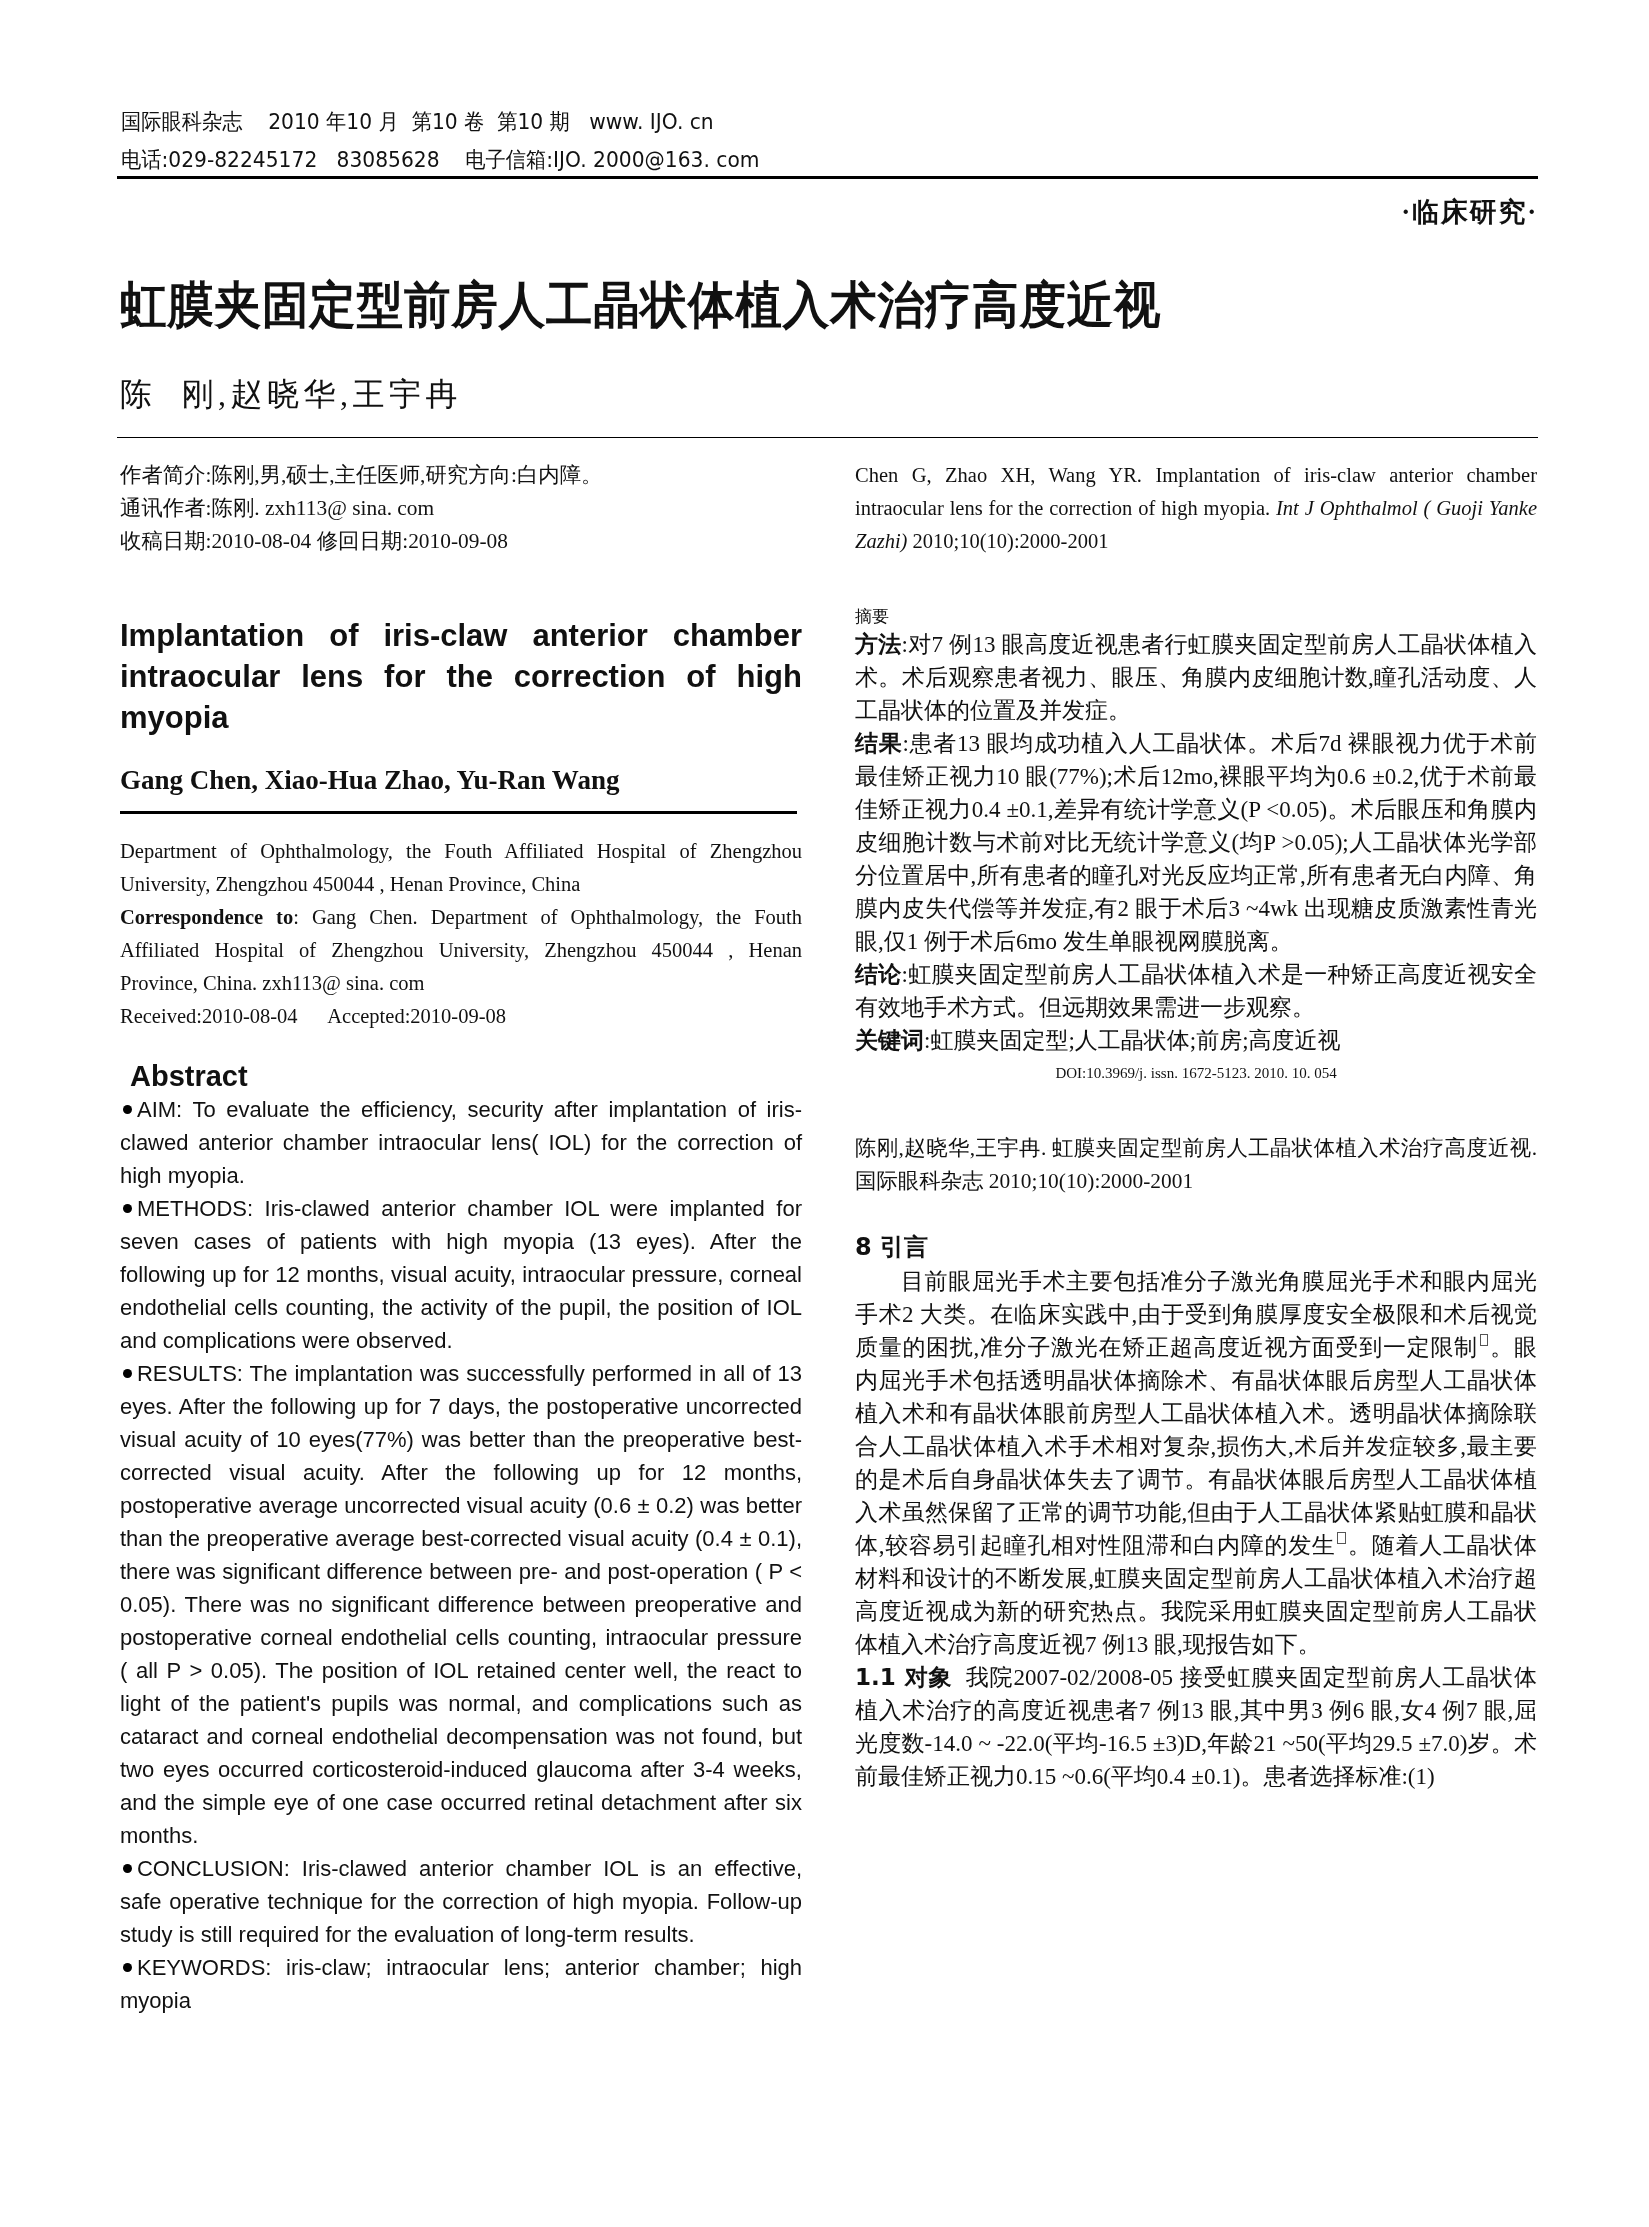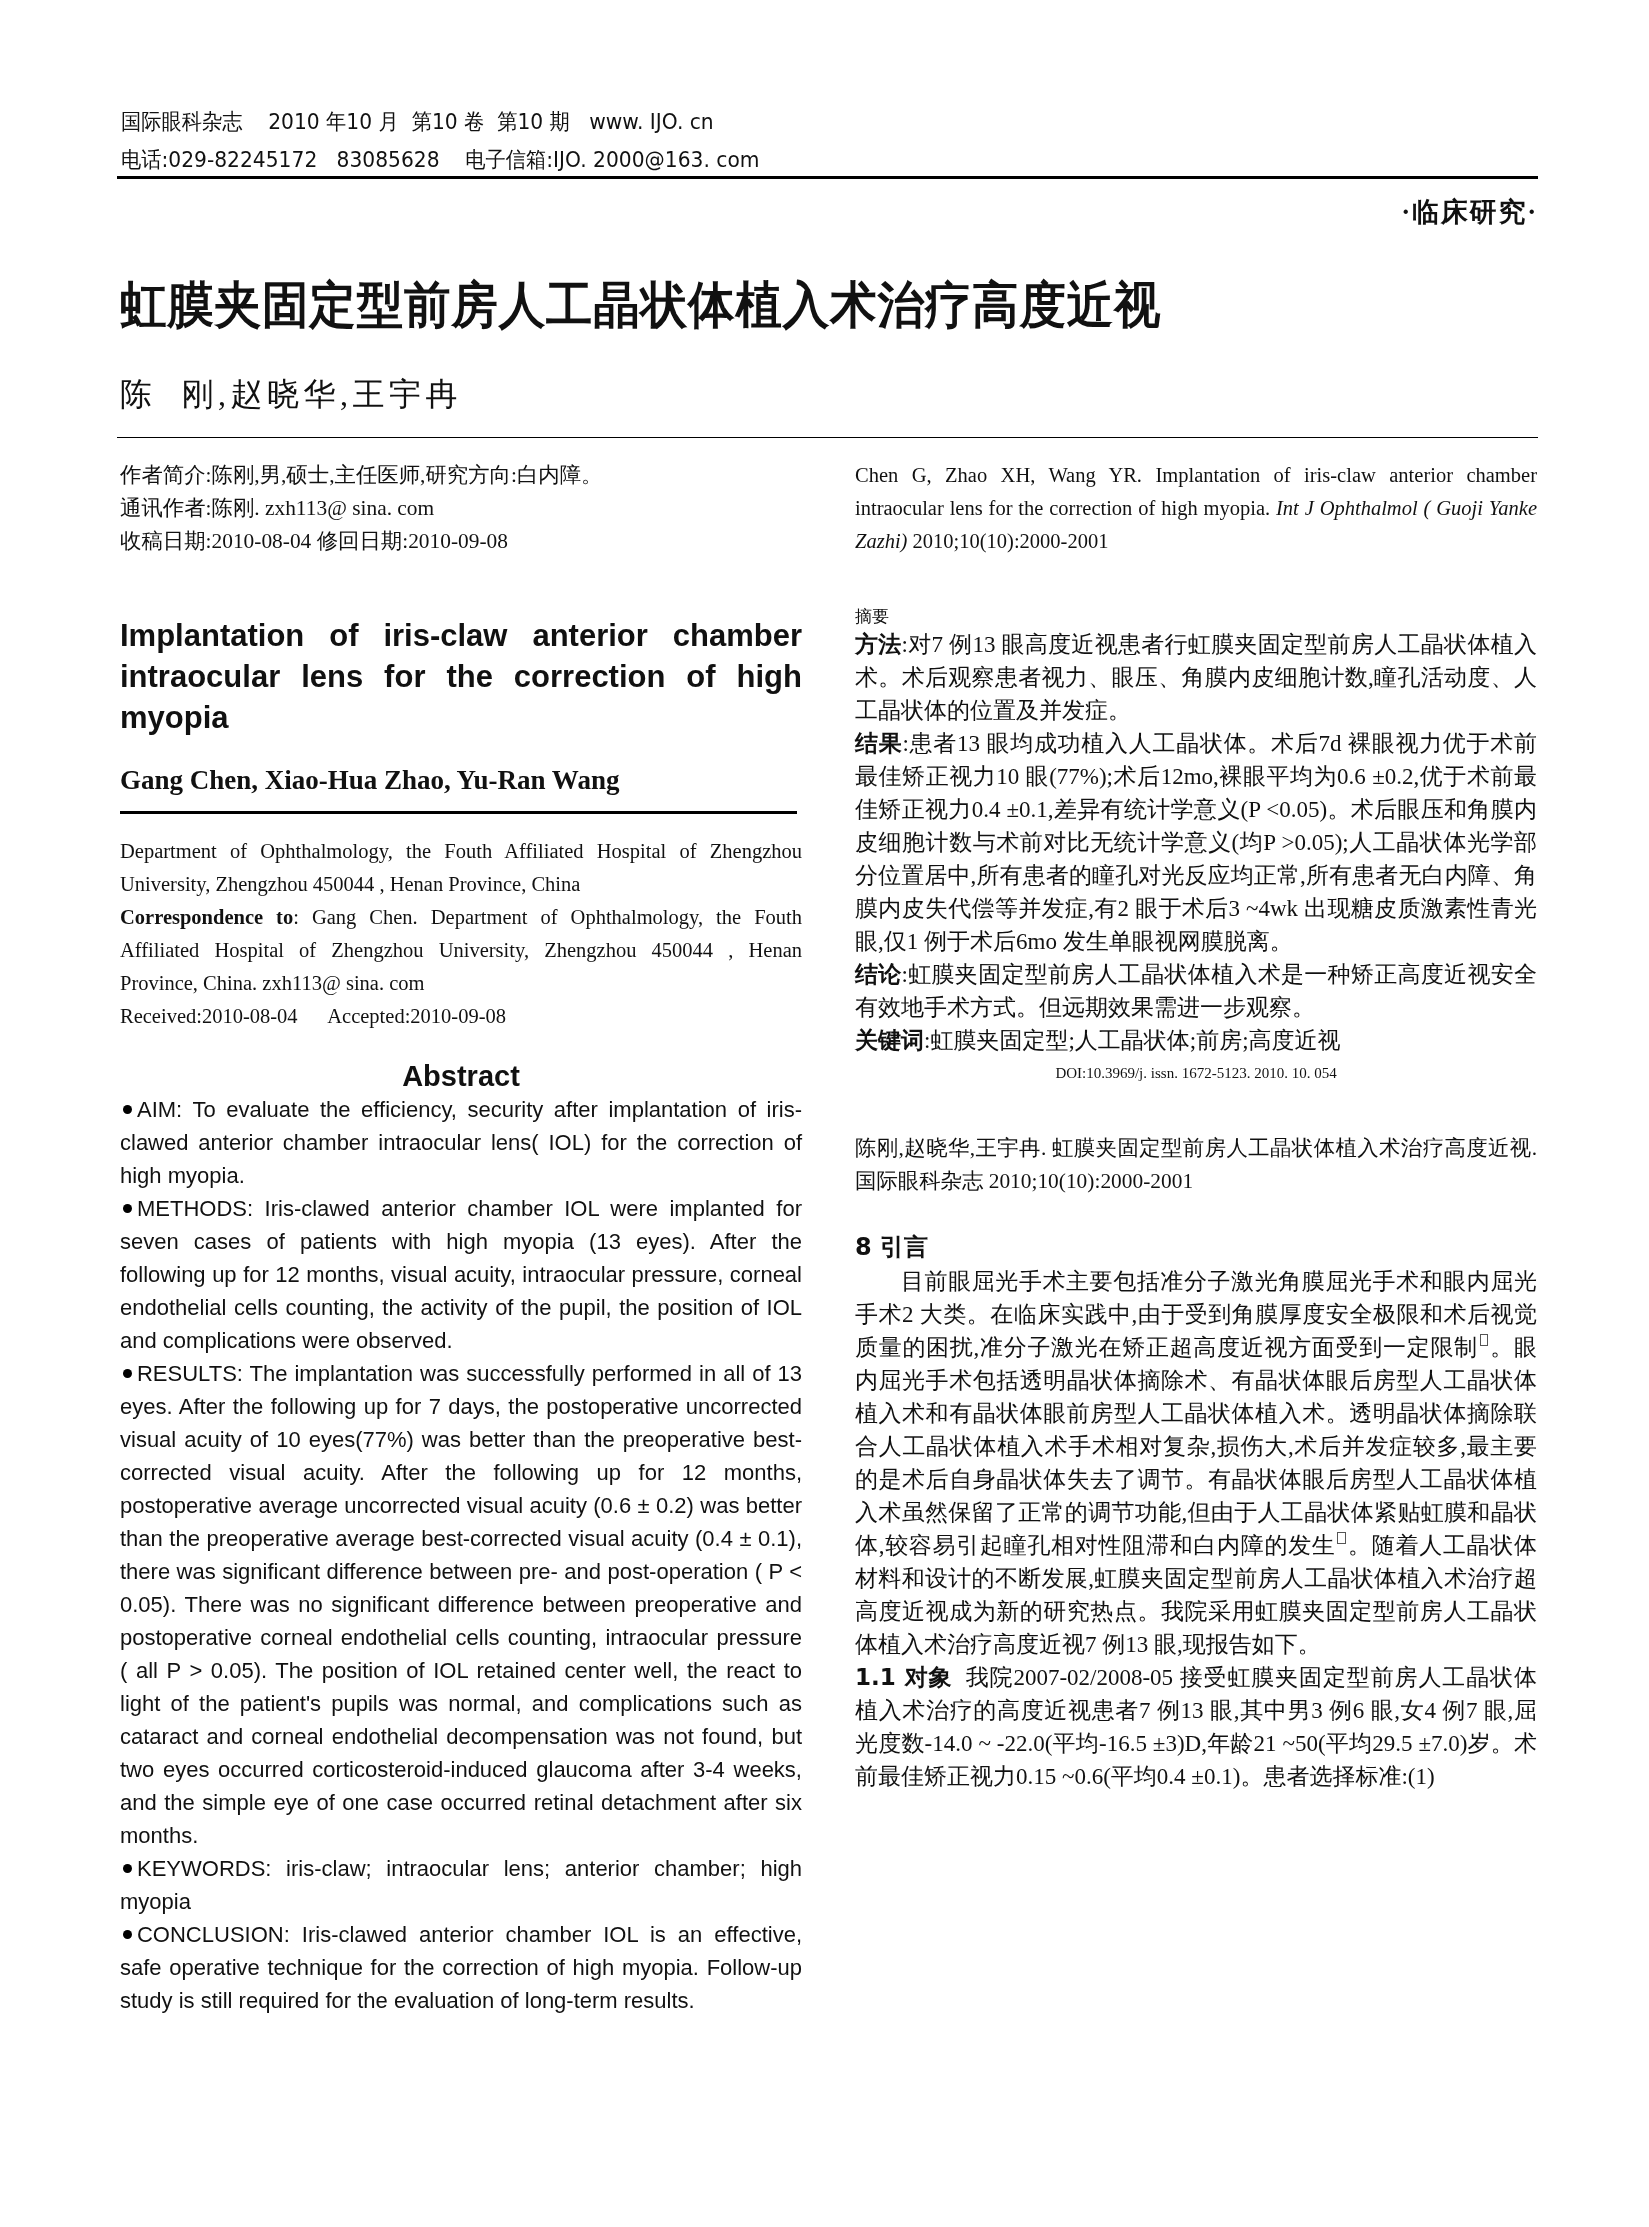--- a/index.html
+++ b/index.html
@@ -21,21 +21,21 @@
   .col-right { position:absolute; left:855px; top:459px; width:682px; }
 
   .meta-cn p { margin:0; font-size:21.4px; line-height:33px; }
   .en-title { margin:57px 0 0 0; font-size:31px; line-height:41px; font-weight:bold; text-align:justify; text-align-last:left; }
   .en-authors { margin:27px 0 0 0; font-size:27px; font-weight:bold; }
   .rule-short { margin:15px 0 0 0; width:677px; height:2.7px; background:#000; }
   .affil { margin:21.4px 0 0 0; font-size:20.5px; line-height:33px; text-align:justify; }
   .affil b { font-weight:bold; }
   .dates-en { font-size:20.5px; line-height:33px; white-space:pre; }
 
-  .abs-head { margin:27px 0 0 0; font-size:29px; font-weight:bold;text-align:center; }
+  .abs-head { margin:27px 0 0 10px; font-size:29px; font-weight:bold; }
   .abs-item { margin:0; font-size:22px; line-height:33px; text-align:justify; }
   .bullet { display:inline-block; width:9.8px; height:9.8px; border-radius:50%; background:#000; margin:0 4.5px 3.6px 2.7px; vertical-align:middle; }
 
   .cite-en { font-size:20.5px; line-height:33px; text-align:justify; }
   .cite-en i { font-style:italic; }
   .zy-head { margin:47px 0 0 0; font-size:17px; font-weight:normal; }
   .zy-p { margin:0; font-size:23px; line-height:33px; text-align:justify; }
   .zy-p b { font-weight:bold; }
   .doi { margin:0; font-size:15px; line-height:33px;text-align:center; }
   .cite-cn { margin:42px 0 0 0; font-size:21.4px; line-height:33px; text-align:justify; }
@@ -72,22 +72,22 @@
   <div class="affil serif">
     <span>Department of Ophthalmology, the Fouth Affiliated Hospital of Zhengzhou University, Zhengzhou 450044 , Henan Province, China</span><br>
     <b>Correspondence to</b><span>: Gang Chen. Department of Ophthalmology, the Fouth Affiliated Hospital of Zhengzhou University, Zhengzhou 450044 , Henan Province, China. zxh113@ sina. com</span><br>
     <span class="dates-en">Received:2010-08-04      Accepted:2010-09-08</span>
   </div>
 
   <div class="abs-head narrow">Abstract</div>
   <p class="abs-item narrow"><span class="bullet"></span><span>AIM</span><span>: To evaluate the efficiency, security after implantation of iris-clawed anterior chamber intraocular lens( IOL) for the correction of high myopia.</span></p>
   <p class="abs-item narrow"><span class="bullet"></span><span>METHODS</span><span>: Iris-clawed anterior chamber IOL were implanted for seven cases of patients with high myopia (13 eyes). After the following up for 12 months, visual acuity, intraocular pressure, corneal endothelial cells counting, the activity of the pupil, the position of IOL and complications were observed.</span></p>
   <p class="abs-item narrow"><span class="bullet"></span><span>RESULTS</span><span>: The implantation was successfully performed in all of 13 eyes. After the following up for 7 days, the postoperative uncorrected visual acuity of 10 eyes(77%) was better than the preoperative best-corrected visual acuity. After the following up for 12 months, postoperative average uncorrected visual acuity (0.6 ± 0.2) was better than the preoperative average best-corrected visual acuity (0.4 ± 0.1), there was significant difference between pre- and post-operation ( P &lt; 0.05). There was no significant difference between preoperative and postoperative corneal endothelial cells counting, intraocular pressure ( all P &gt; 0.05). The position of IOL retained center well, the react to light of the patient's pupils was normal, and complications such as cataract and corneal endothelial decompensation was not found, but two eyes occurred corticosteroid-induced glaucoma after 3-4 weeks, and the simple eye of one case occurred retinal detachment after six months.</span></p>
+  <p class="abs-item narrow"><span class="bullet"></span><span>CONCLUSION</span><span>: Iris-clawed anterior chamber IOL is an effective, safe operative technique for the correction of high myopia. Follow-up study is still required for the evaluation of long-term results.</span></p>
   <p class="abs-item narrow"><span class="bullet"></span><span>KEYWORDS</span><span>: iris-claw; intraocular lens; anterior chamber; high myopia</span></p>
-  <p class="abs-item narrow"><span class="bullet"></span><span>CONCLUSION</span><span>: Iris-clawed anterior chamber IOL is an effective, safe operative technique for the correction of high myopia. Follow-up study is still required for the evaluation of long-term results.</span></p>
 </div>
 
 <div class="col-right">
   <div class="cite-en serif">
     <span>Chen G, Zhao XH, Wang YR. Implantation of iris-claw anterior chamber intraocular lens for the correction of high myopia. </span><i>Int J Ophthalmol ( Guoji Yanke Zazhi)</i><span> 2010;10(10):2000-2001</span>
   </div>
 
   <div class="zy-head sans">摘要</div>
   <p class="zy-p serif"><b class="sans">方法</b><span>:对7 例13 眼高度近视患者行虹膜夹固定型前房人工晶状体植入术。术后观察患者视力、眼压、角膜内皮细胞计数,瞳孔活动度、人工晶状体的位置及并发症。</span></p>
   <p class="zy-p serif"><b class="sans">结果</b><span>:患者13 眼均成功植入人工晶状体。术后7d 裸眼视力优于术前最佳矫正视力10 眼(77%);术后12mo,裸眼平均为0.6 ±0.2,优于术前最佳矫正视力0.4 ±0.1,差异有统计学意义(P &lt;0.05)。术后眼压和角膜内皮细胞计数与术前对比无统计学意义(均P &gt;0.05);人工晶状体光学部分位置居中,所有患者的瞳孔对光反应均正常,所有患者无白内障、角膜内皮失代偿等并发症,有2 眼于术后3 ~4wk 出现糖皮质激素性青光眼,仅1 例于术后6mo 发生单眼视网膜脱离。</span></p>

